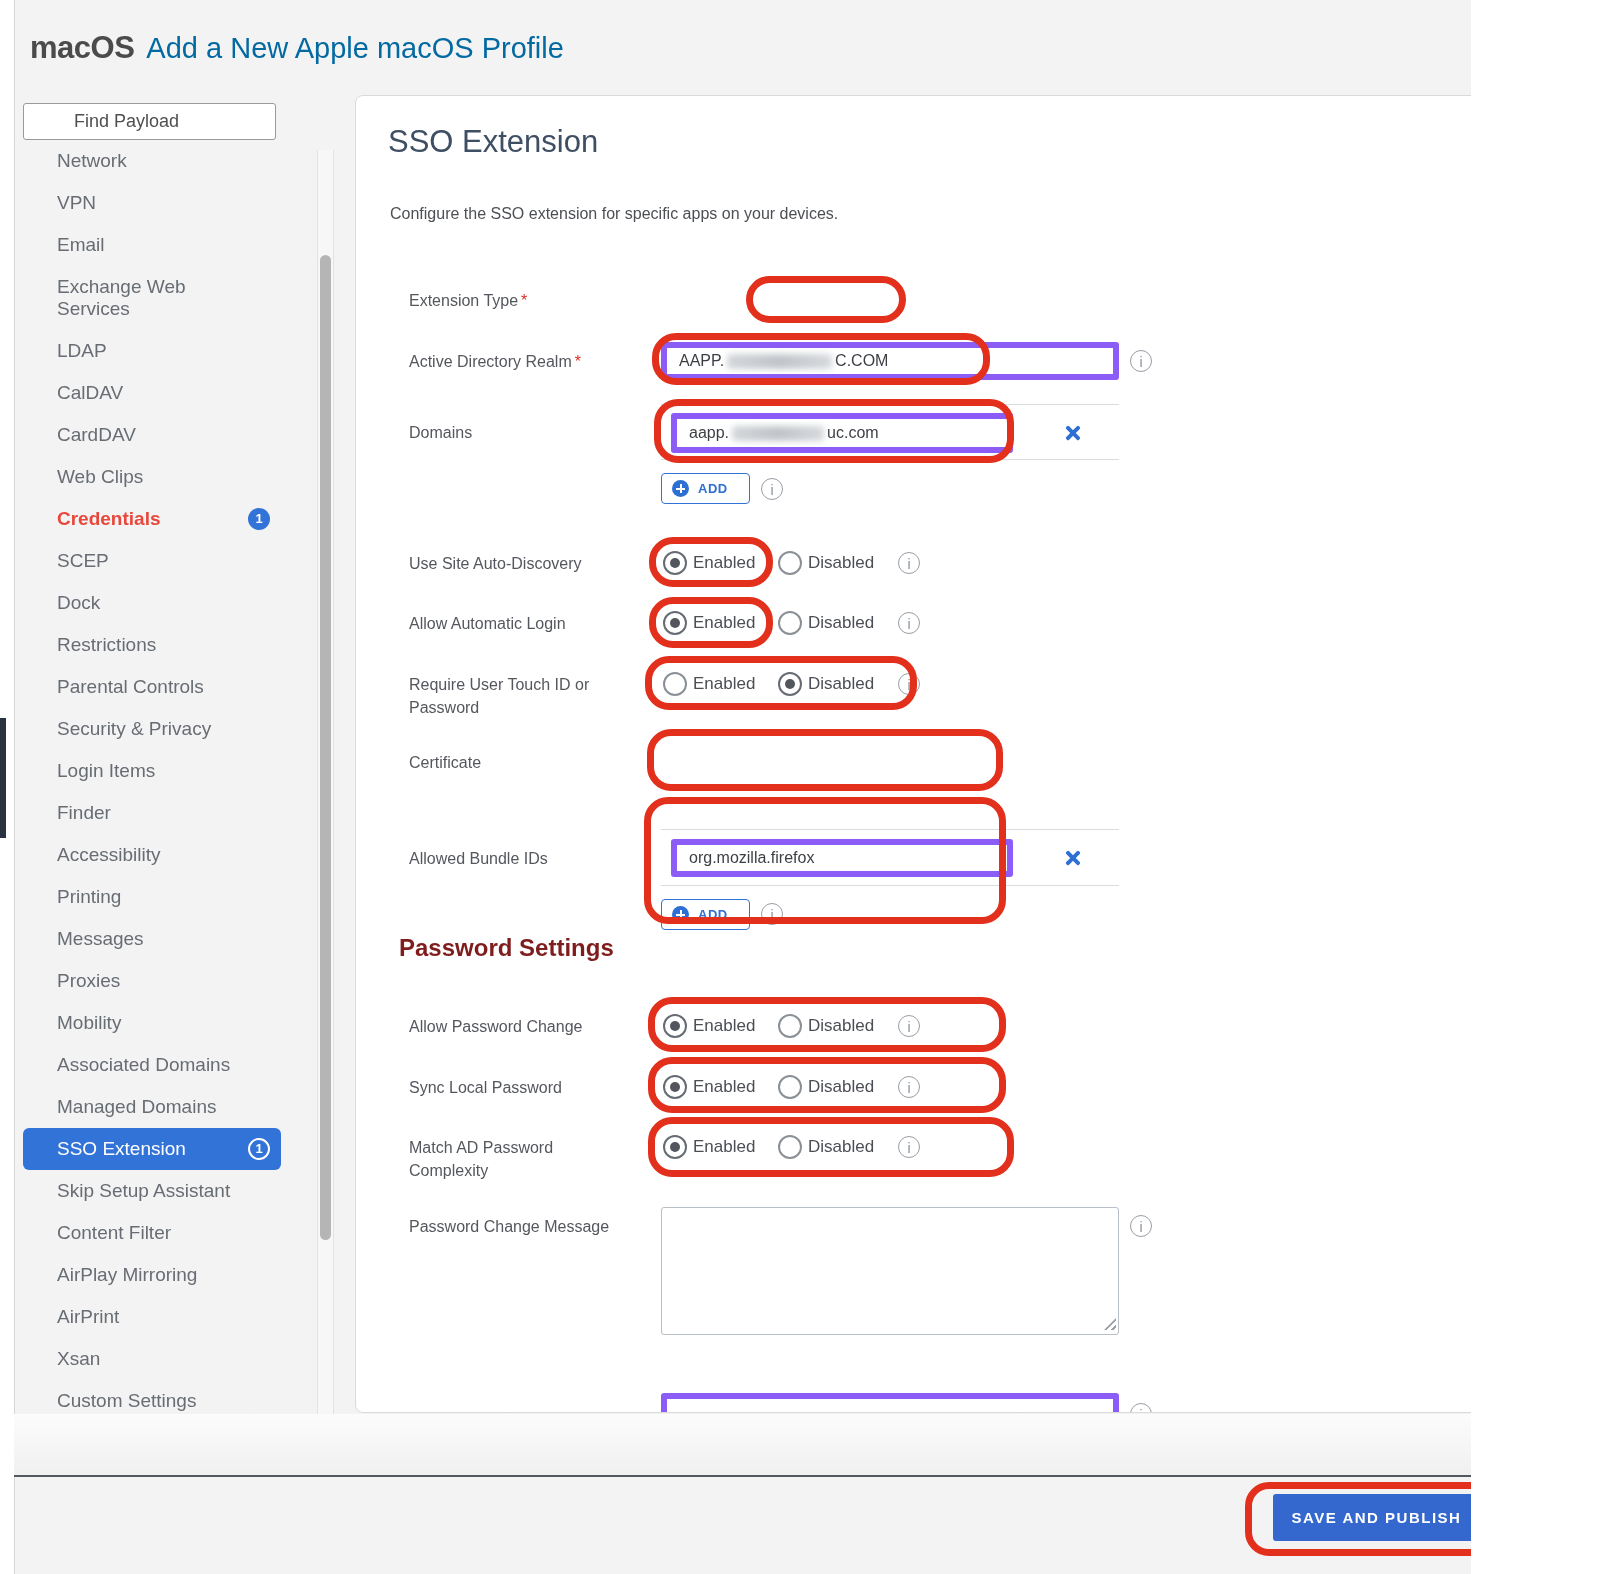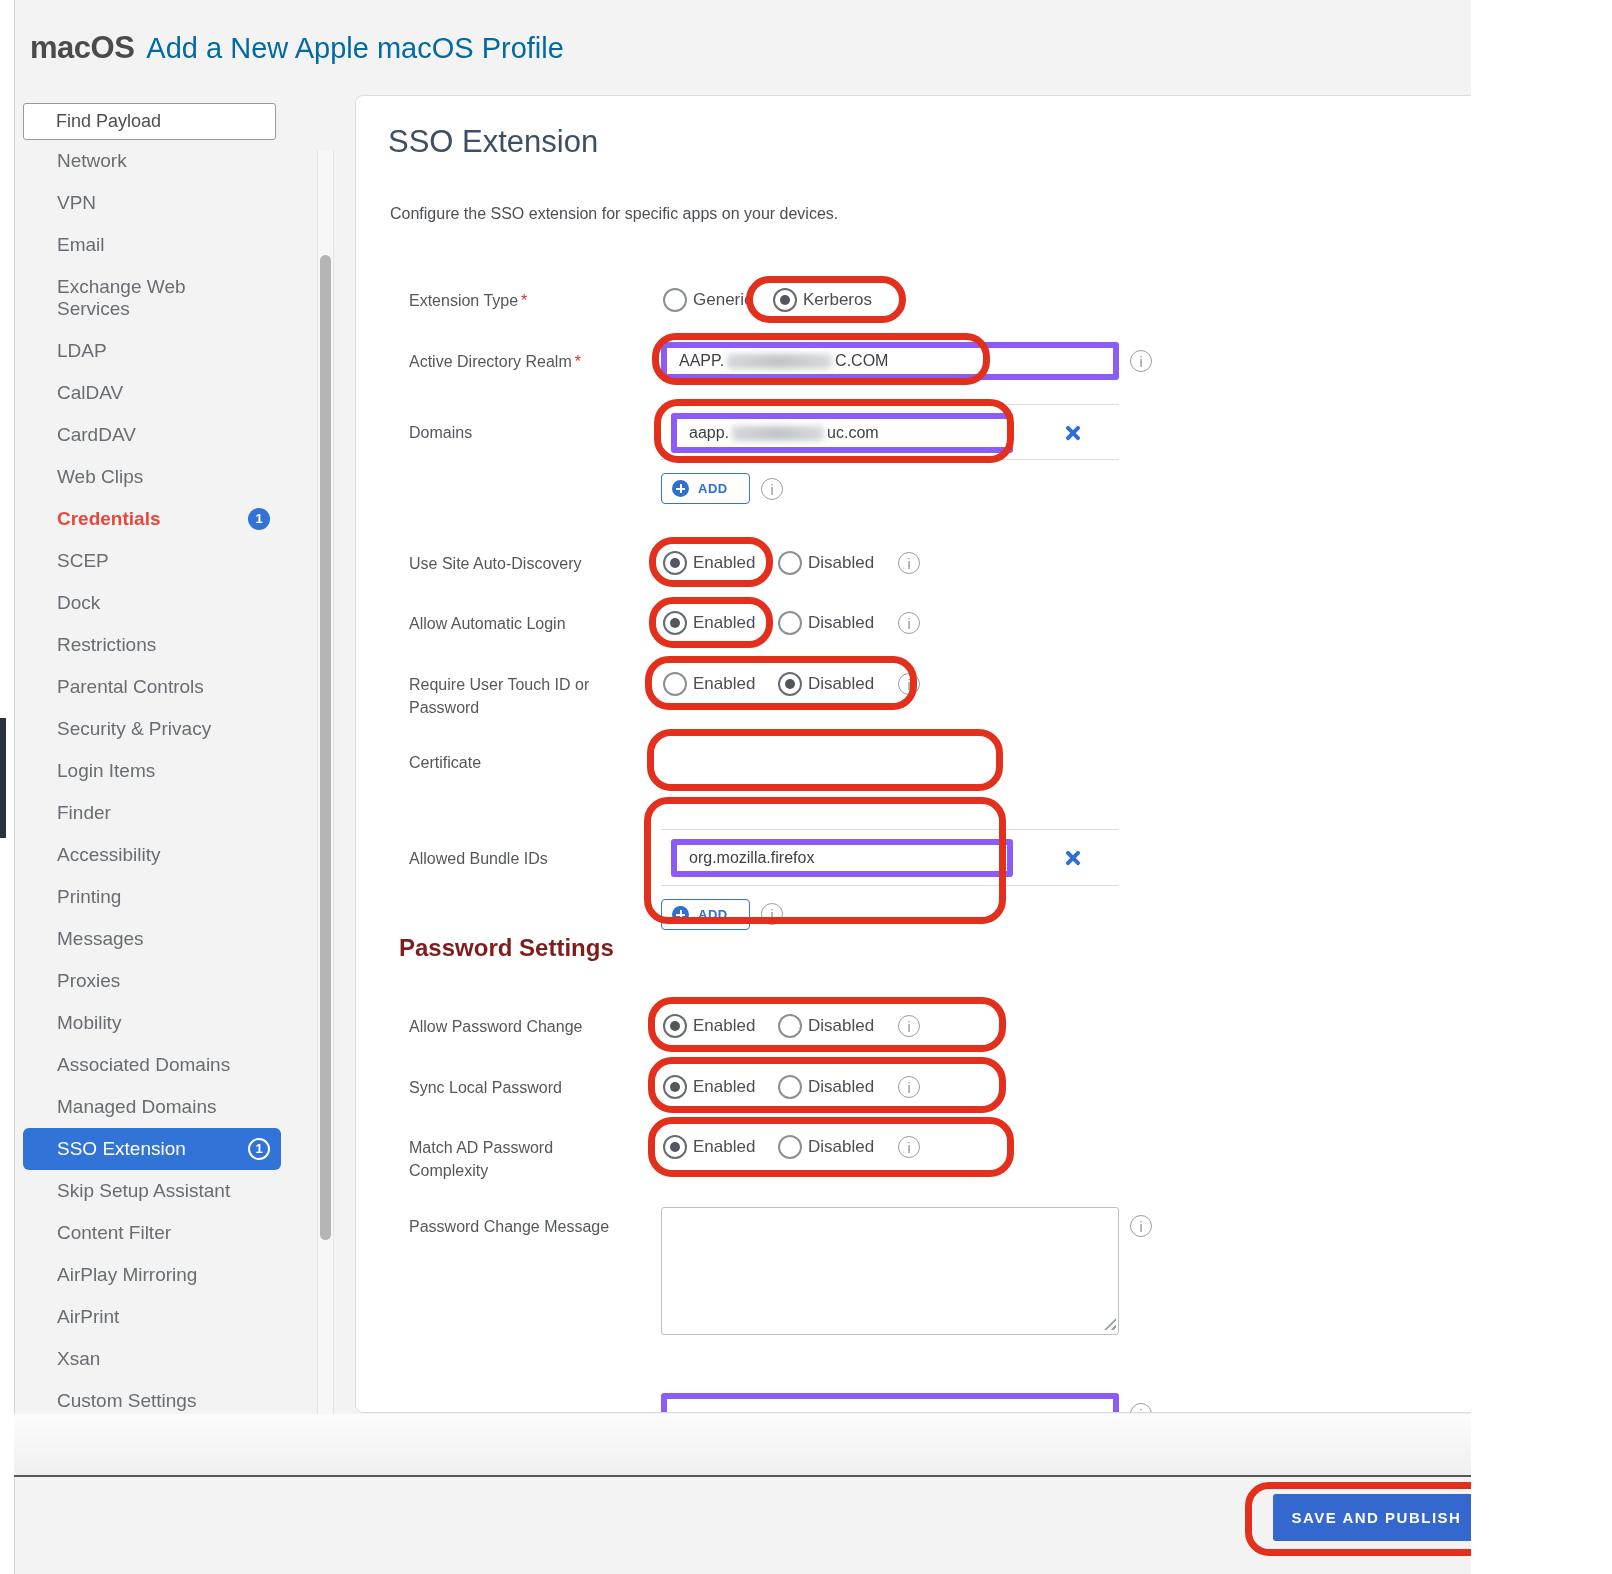--- a/index.html
+++ b/index.html
@@ -11,21 +11,21 @@
   .dark-edge{left:0;top:718px;width:6px;height:120px;background:#2a3240;}
   
   .hdr{left:30px;top:30px;display:flex;align-items:baseline;gap:12px;}
   .brand{font-size:31px;font-weight:600;color:#4b4b4b;letter-spacing:-0.5px;}
   .title{font-size:29px;font-weight:400;color:#0369a1;}
   .close{left:1514px;top:46px;width:26px;height:26px;cursor:pointer;}
   .close::before,.close::after{content:"";position:absolute;left:12px;top:0;width:3px;height:26px;background:#3c3c3c;border-radius:1px;}
   .close::before{transform:rotate(45deg);} .close::after{transform:rotate(-45deg);}
   
   .search{left:23px;top:103px;width:253px;height:37px;border:1px solid #9a9a9a;border-radius:3px;
-          background:#fff;padding:0 8px 0 32px;font-size:18px;color:#3f3f3f;box-sizing:border-box;outline:none;
+          background:#fff;padding:0 8px 0 50px;font-size:18px;color:#3f3f3f;box-sizing:border-box;outline:none;
           font-family:"Liberation Sans",sans-serif;}
   .search::placeholder{color:#4f4f4f;opacity:1;}
   #sb-list{left:23px;top:140px;width:258px;}
   .sb-item{position:relative;width:214px;padding:10px 0 10px 34px;font-size:19px;line-height:22px;color:#686d73;
            box-sizing:border-box;cursor:pointer;}
   .sb-item.alert{color:#e8483b;font-weight:700;}
   .sb-item.selected{width:258px;background:#3273d8;color:#fff;border-radius:6px;}
   .sb-badge{display:none;position:absolute;left:225px;top:50%;margin-top:-11px;width:22px;height:22px;border-radius:50%;
             background:#3273d8;color:#fff;font-size:13px;font-weight:700;align-items:center;justify-content:center;box-sizing:border-box;}
   .sb-item.selected .sb-badge{background:transparent;border:2px solid #fff;}
@@ -226,26 +226,20 @@
   <div class="abs sb-scroll-thumb"></div>
 
   <div class="abs panel">
     <div class="abs os-badge">macOS 11+</div>
     <div class="abs h1">SSO Extension</div>
     <div class="abs desc">Configure the SSO extension for specific apps on your devices.</div>
 
     <div class="abs flabel" style="top:193px">
       <span>Extension Type</span><span class="req">*</span>
     </div>
-    <div class="abs rrow" style="top:182px">
-      <span class="radio" style="left:2px"></span>
-      <span class="rlabel" style="left:32px">Generic</span>
-      <span class="radio sel" style="left:112px"></span>
-      <span class="rlabel" style="left:142px">Kerberos</span>
-    </div>
 
     <div class="abs flabel" style="top:254px">
       <span>Active Directory Realm</span><span class="req">*</span>
     </div>
     <div class="input" style="left:305px;top:246px;width:458px;height:38px">
       <span>AAPP.</span>
         <span class="redacted"></span>
         <span>C.COM</span>
     </div>
     <div class="info" style="left:774px;top:254px">i</div>

